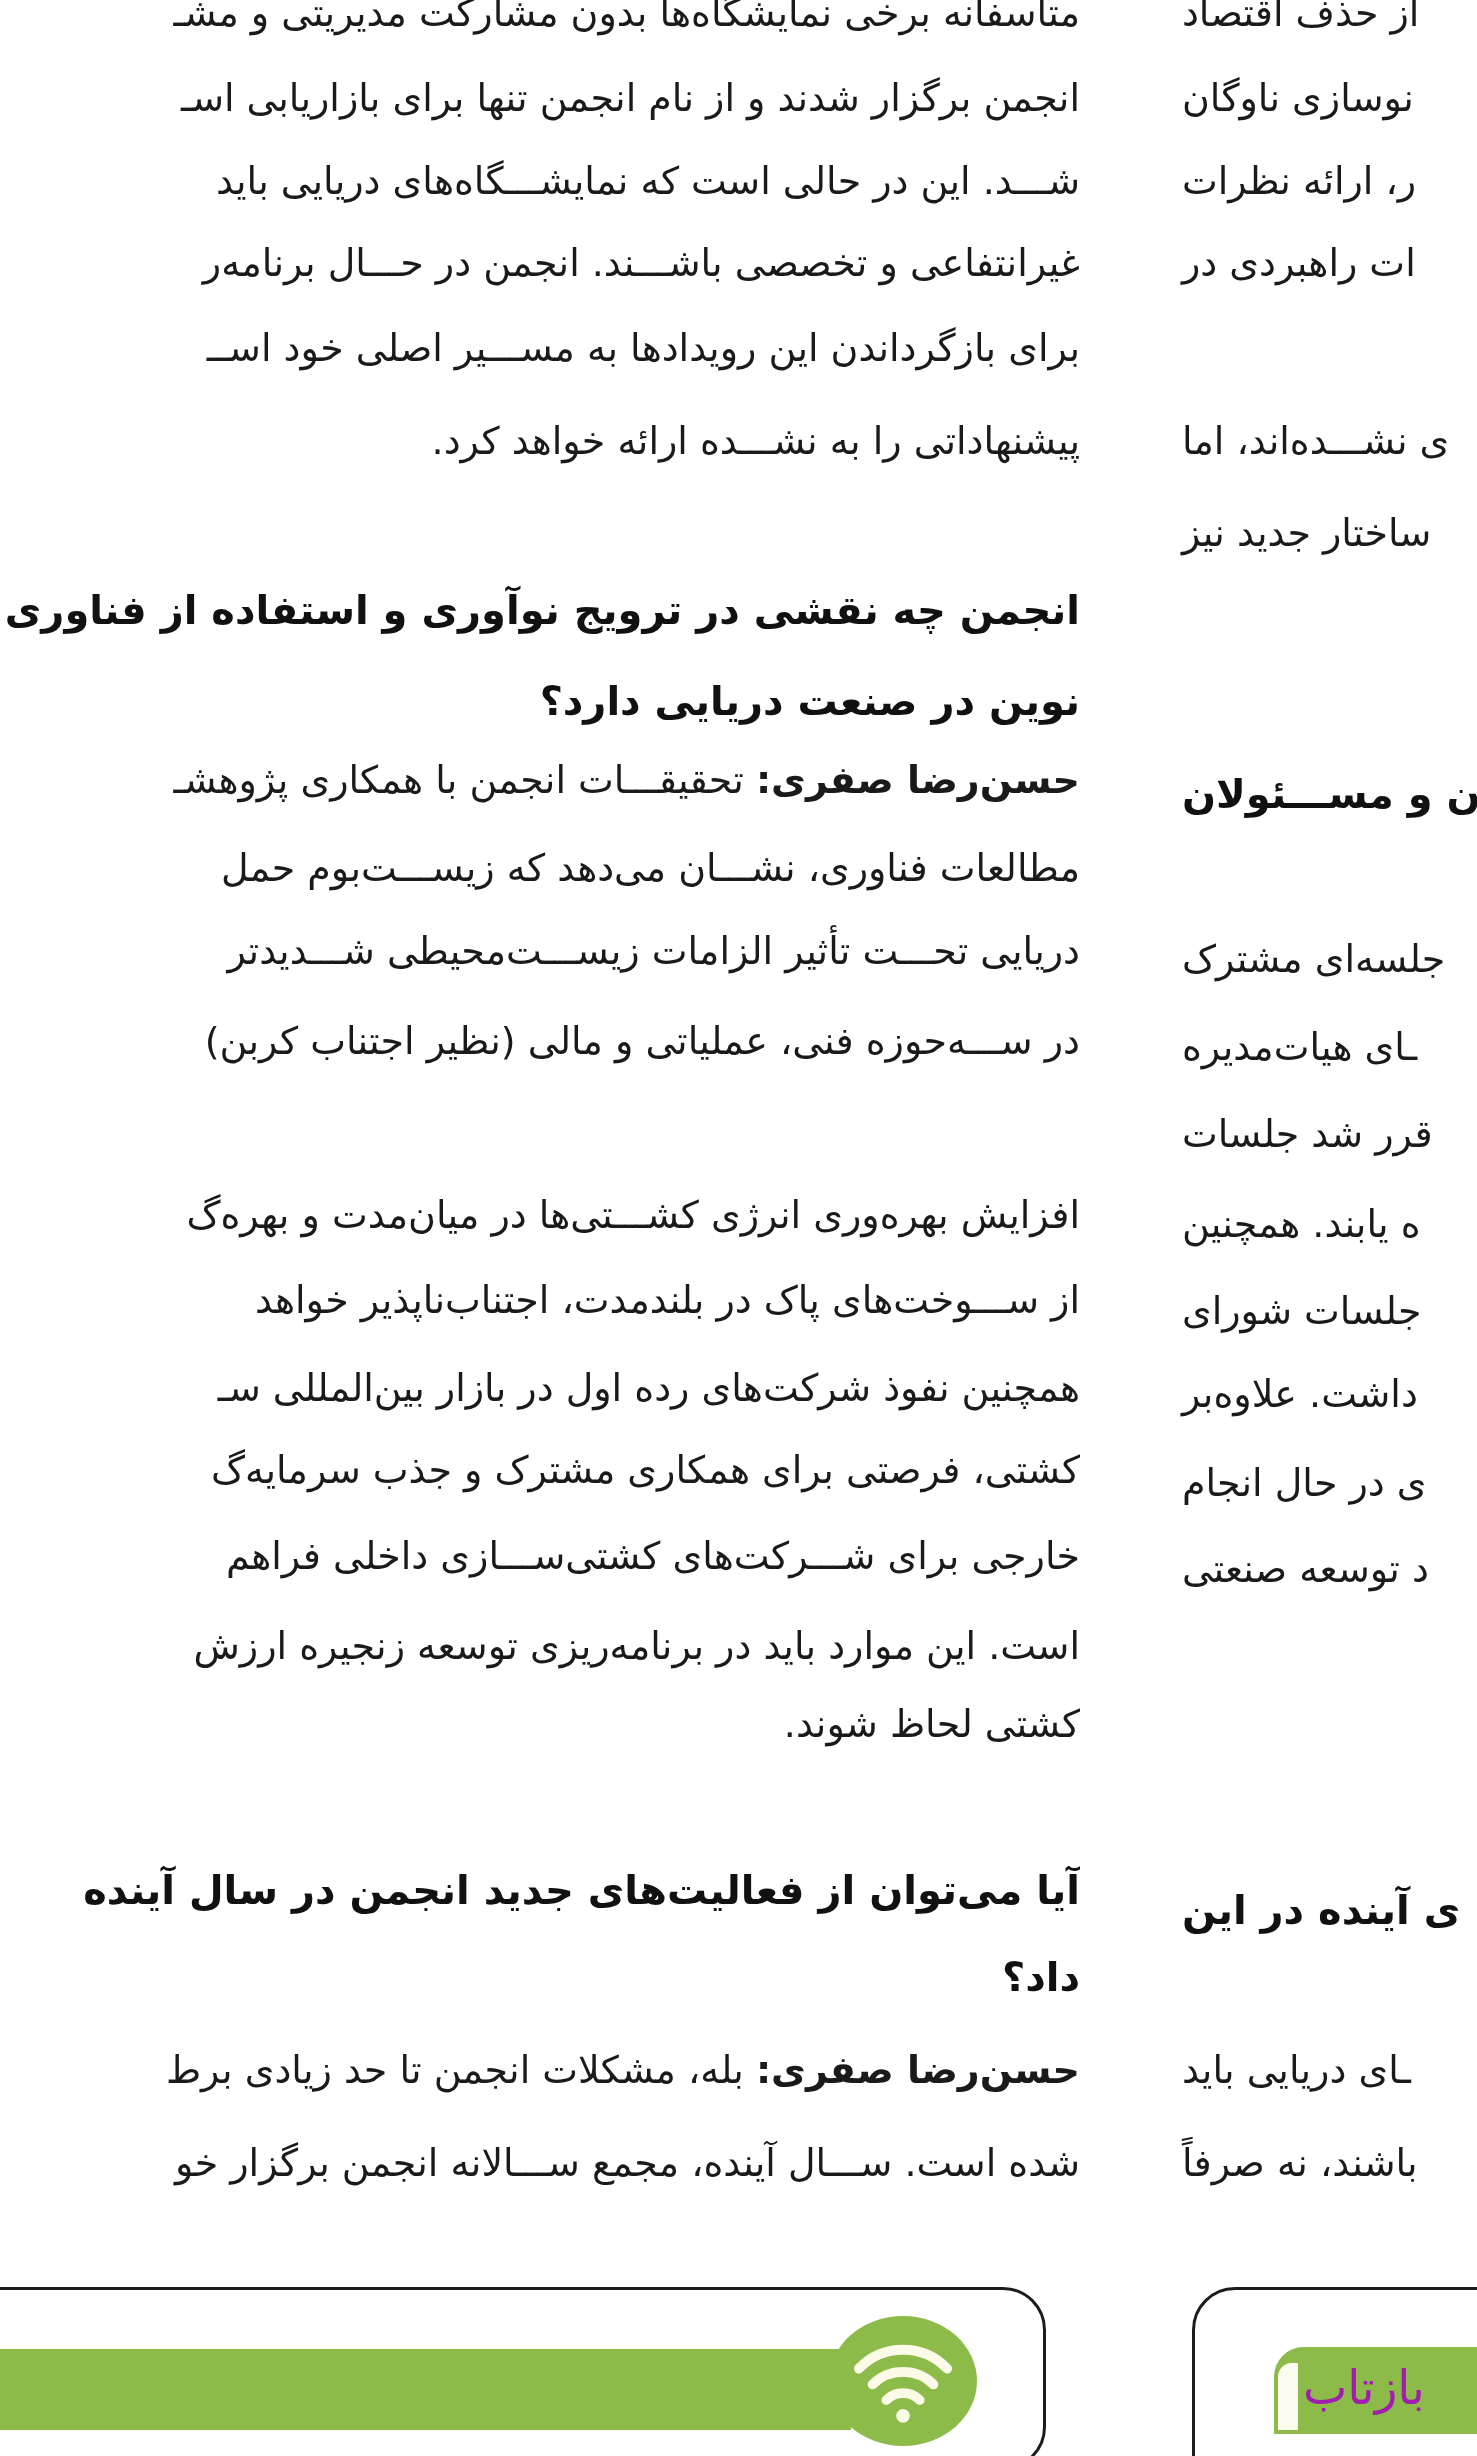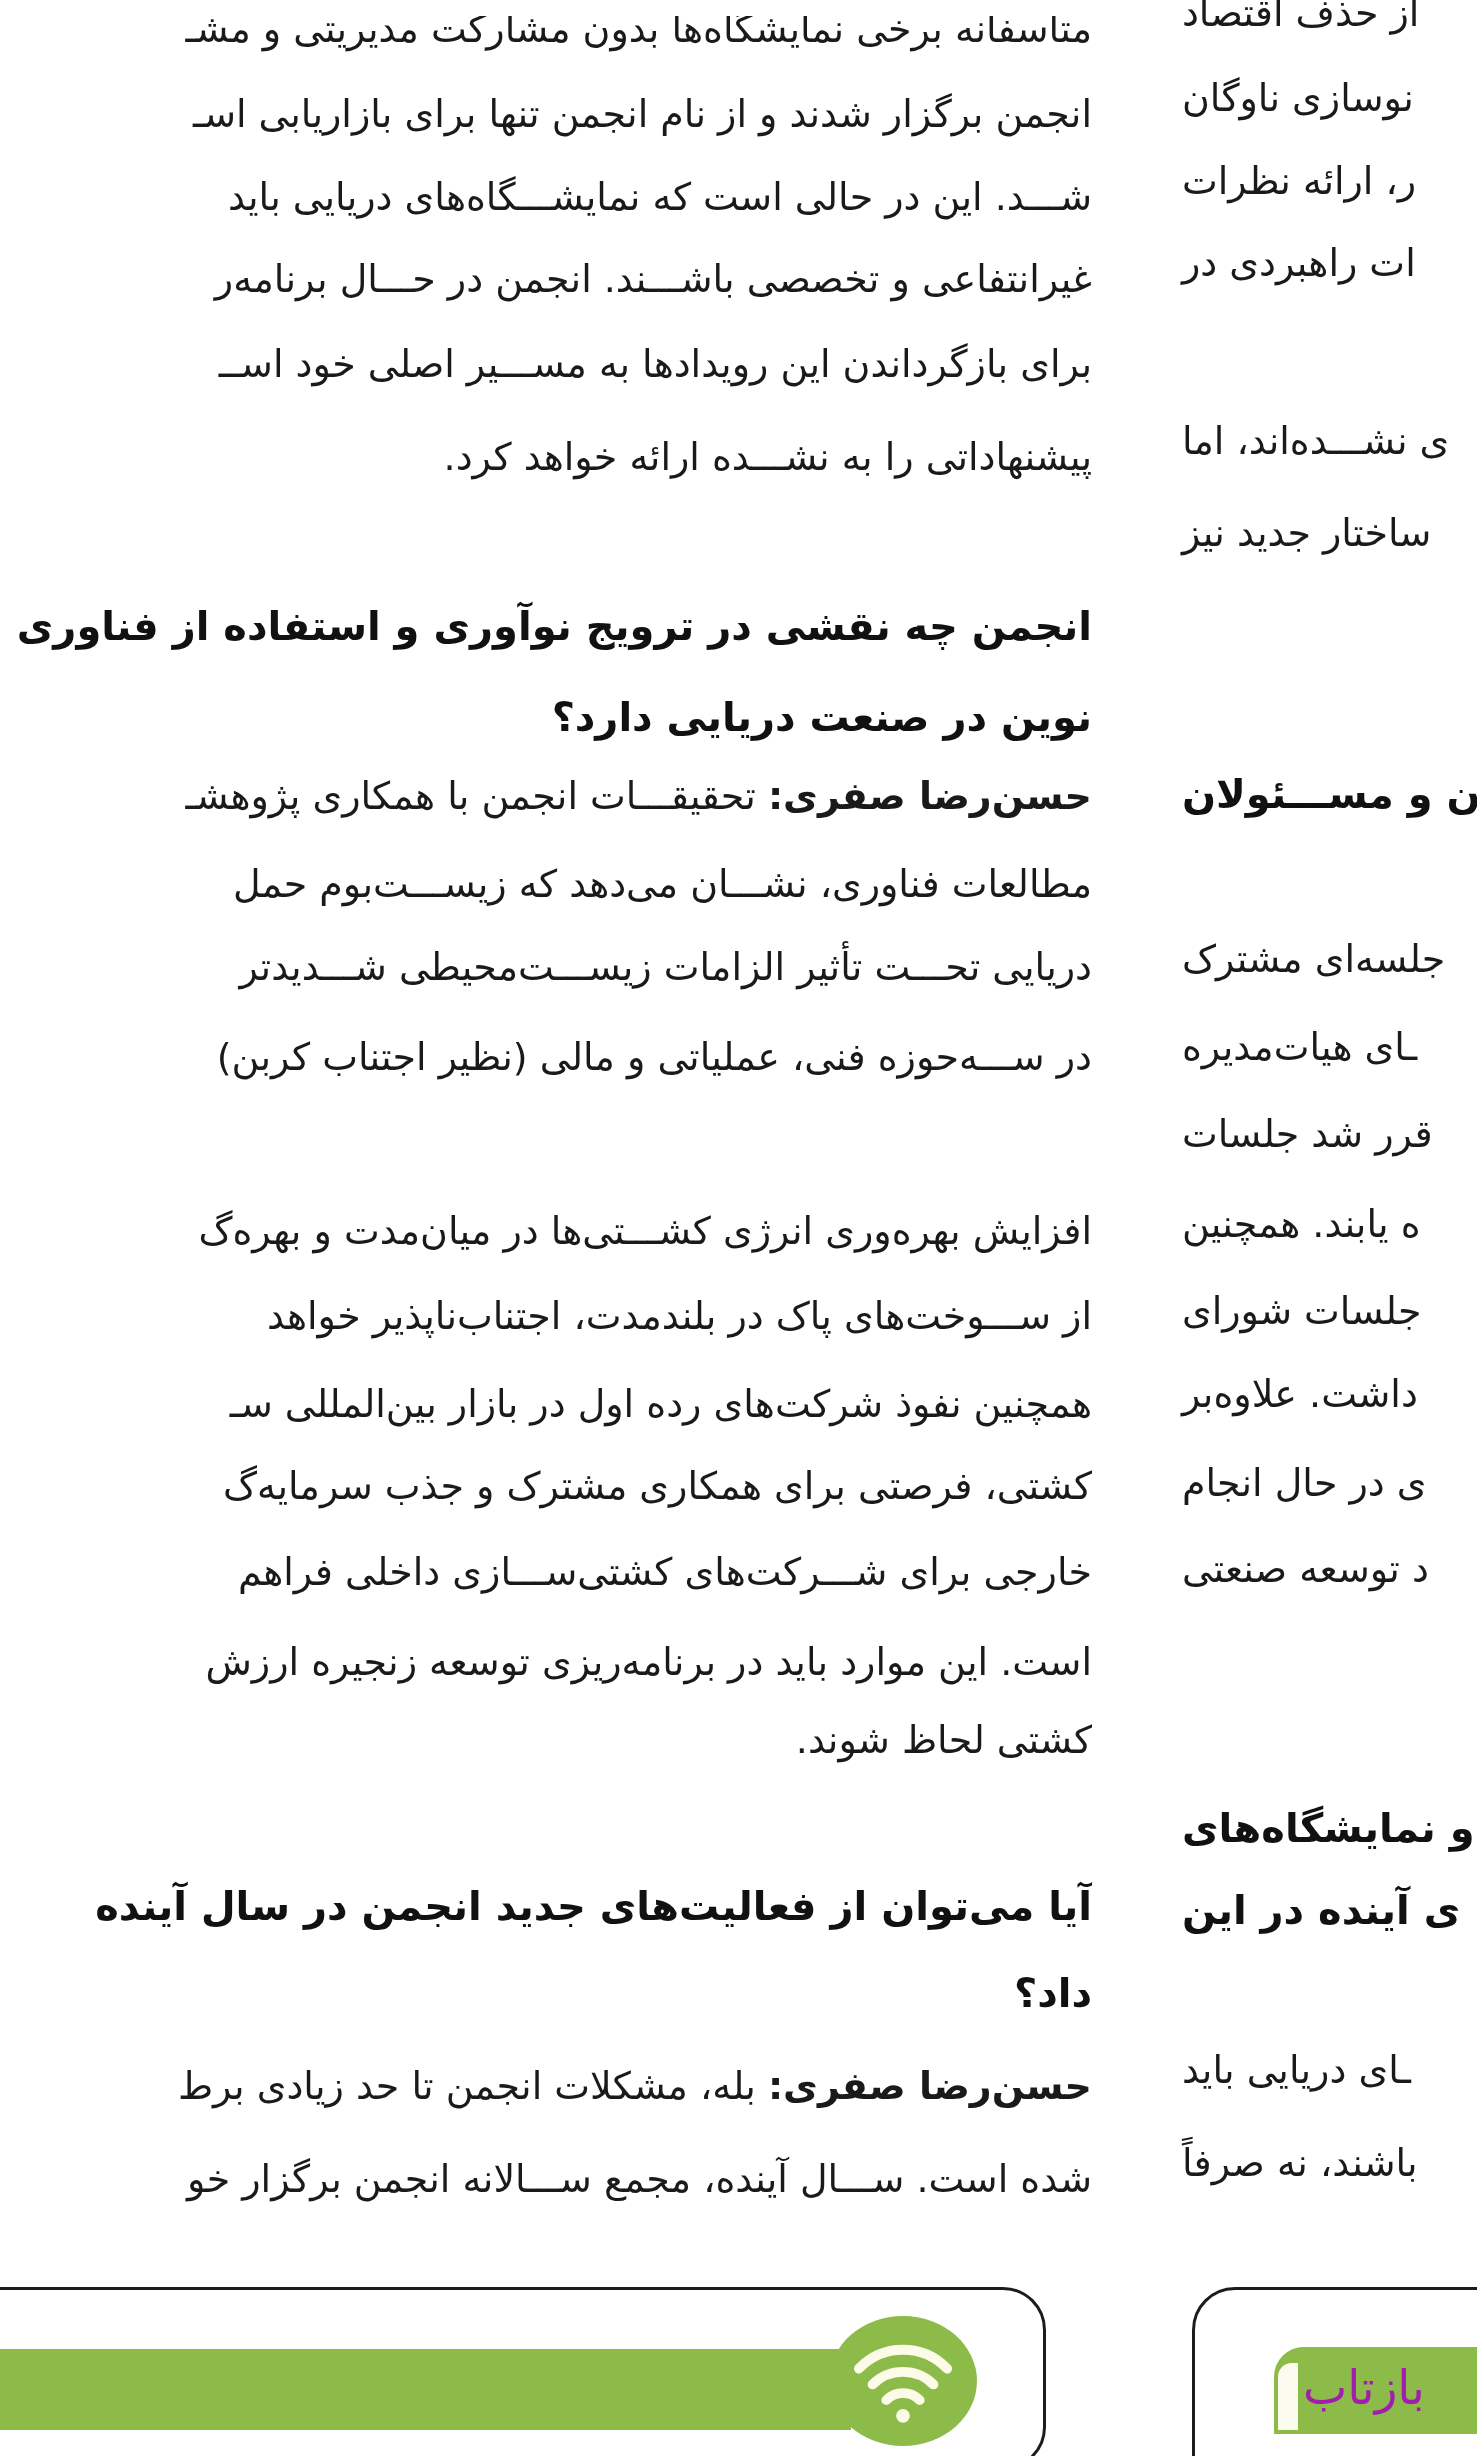--- a/index.html
+++ b/index.html
@@ -3,21 +3,21 @@
 <meta charset="utf-8">
 <style>
   html, body { margin:0; padding:0; }
   body {
     width:1478px; height:2457px; position:relative; overflow:hidden;
     background:#ffffff; color:#111;
     font-family: "DejaVu Sans", sans-serif;
   }
   .page { position:absolute; inset:0; }
   .col { position:absolute; top:0; bottom:0; overflow:hidden; }
-  .col-left { left:16px; width:1076px;margin-top:16px; }
+  .col-left { left:4px; width:1076px; }
   .col-right { left:1174px; width:303px; }
   .line {
     position:absolute; right:0; white-space:nowrap; direction:rtl;
     font-size:38px; line-height:59px; height:59px; color:#1a1a1a;
   }
   .col-right .line { right:auto; left:7.9px; }
   .heading { font-weight:bold; font-size:40px; color:#111; }
   .speaker { font-weight:bold; }
   .banner-box {
     position:absolute; border:3.9px solid #1c1c1c; background:#fff;
@@ -89,21 +89,20 @@
 
     <div class="line" style="top:930px">جلسه‌ای مشترک</div>
     <div class="line" style="top:1018px">ـای هیات‌مدیره</div>
     <div class="line" style="top:1105px">قرر شد جلسات</div>
     <div class="line" style="top:1195px">ه یابند. همچنین</div>
     <div class="line" style="top:1282px">جلسات شورای</div>
     <div class="line" style="top:1365px">داشت. علاوه‌بر</div>
     <div class="line" style="top:1454px">ی در حال انجام</div>
     <div class="line" style="top:1540px">د توسعه صنعتی</div>
 
-    <div class="line heading" style="top:1799px">و نمایشگاه‌های</div>
     <div class="line heading" style="top:1881px">ی آینده در این</div>
 
     <div class="line" style="top:2041px">ـای دریایی باید</div>
     <div class="line" style="top:2134px">باشند، نه صرفاً</div>
   </div>
 
   <div class="banner-box banner-left">
     <div class="green-bar bar-left"></div>
     <div class="wifi-circle">
       <svg width="108" height="99" viewBox="0 0 110 100">

